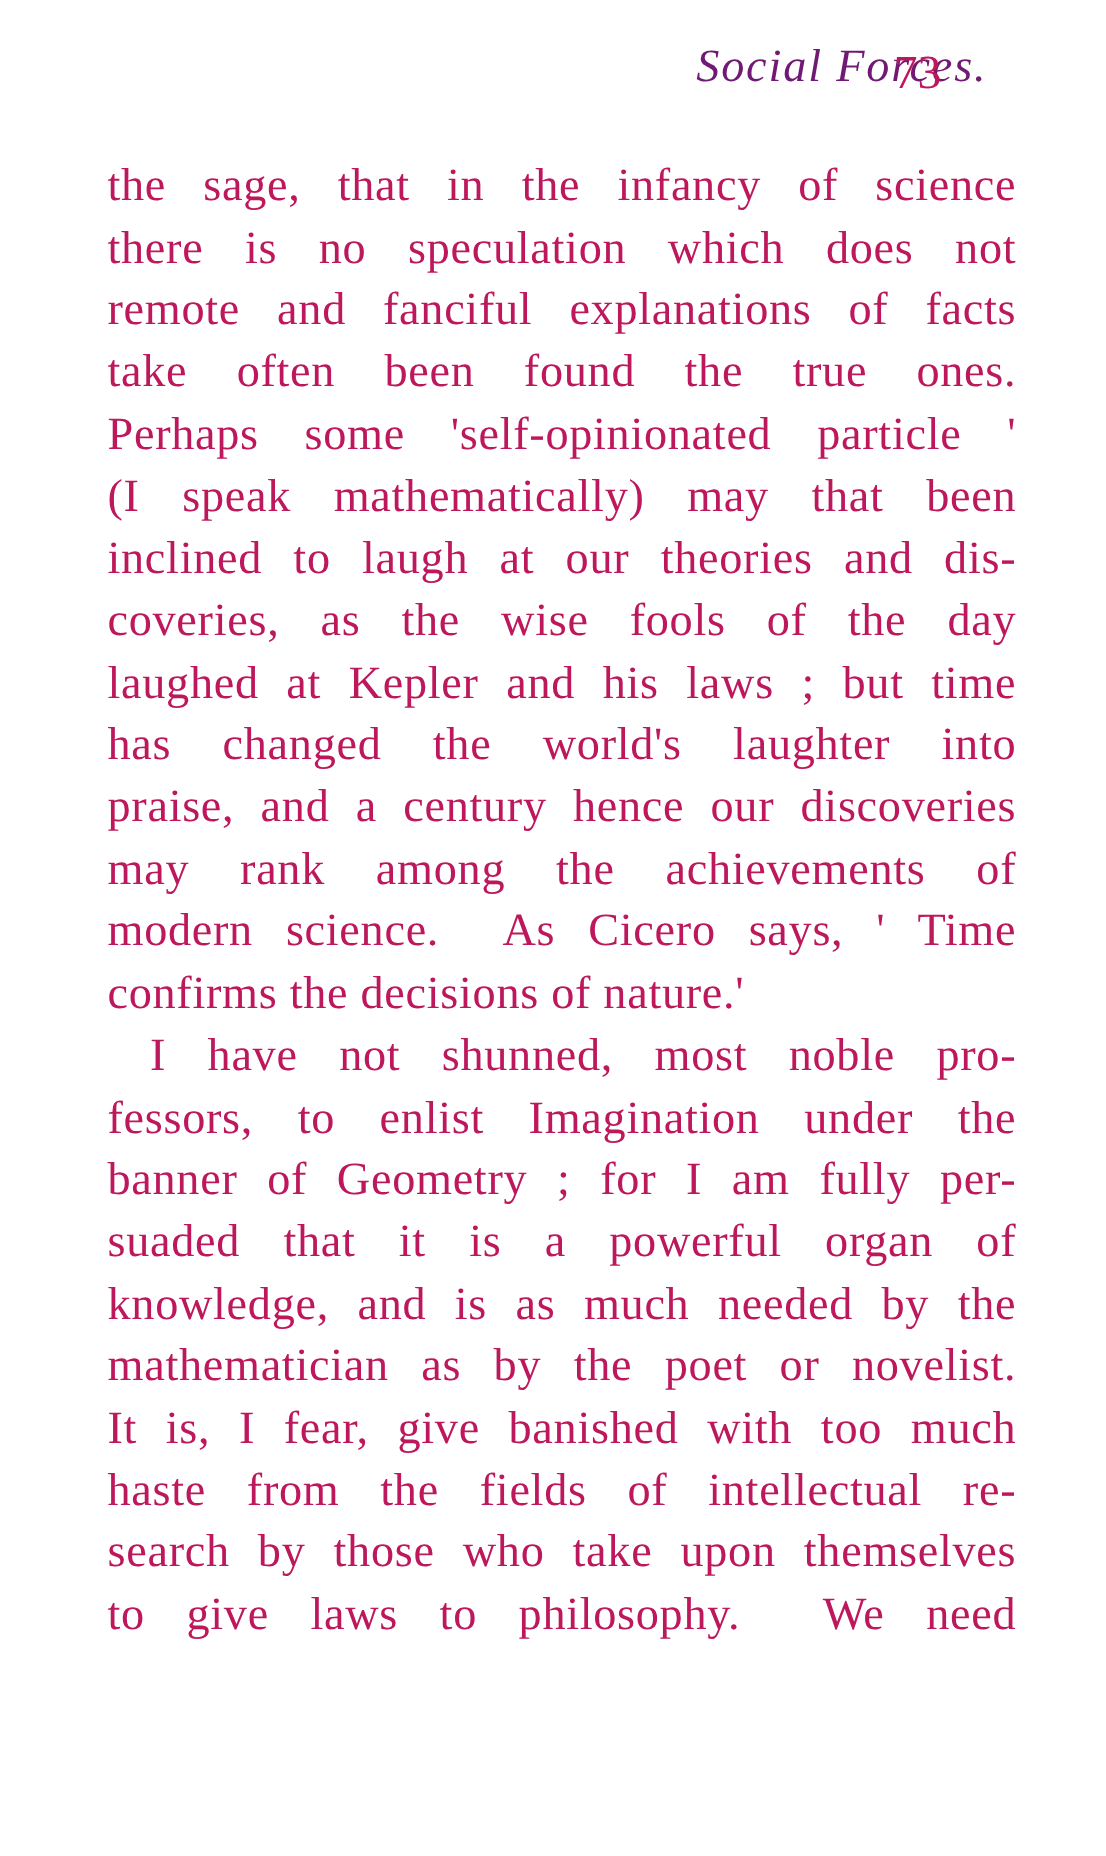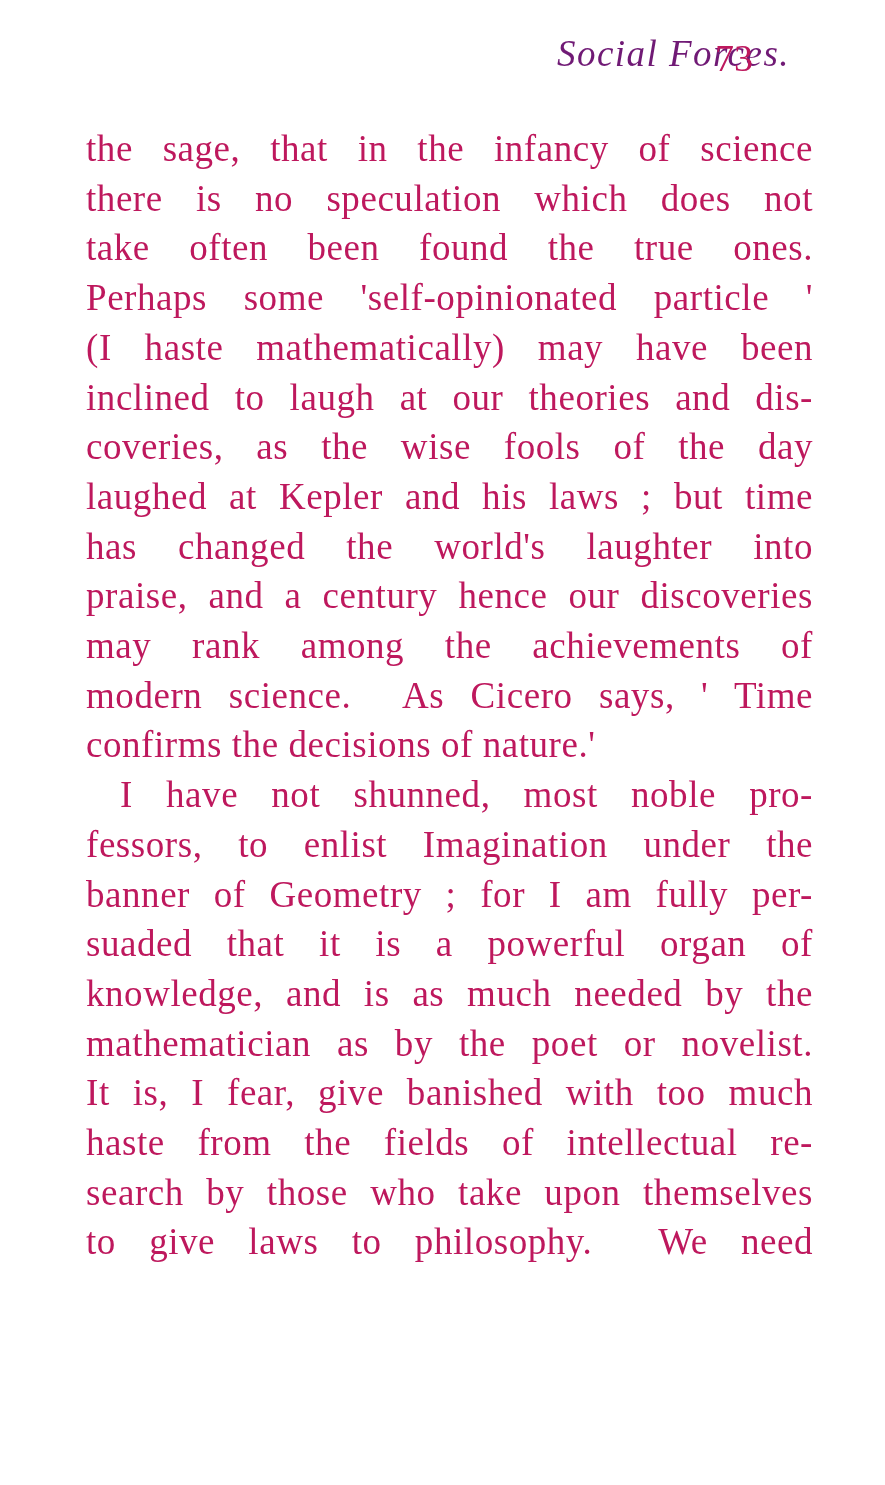--- a/index.html
+++ b/index.html
@@ -65,23 +65,24 @@
   <div class="running-header">
     <div class="page-heading">Social Forces.</div>
     <div class="page-number">73</div>
   </div>
 
   <div class="page-body">
 
     <div>
       <div class="text-line">the sage, that in the infancy of science</div>
       <div class="text-line">there is no speculation which does not</div>
+      <div class="text-line">remote and fanciful explanations of facts</div>
       <div class="text-line">take often been found the true ones.</div>
       <div class="text-line">Perhaps some 'self-opinionated particle '</div>
-      <div class="text-line">(I haste mathematically) may have been</div>
+      <div class="text-line">(I speak mathematically) may that been</div>
       <div class="text-line">inclined to laugh at our theories and dis-</div>
       <div class="text-line">coveries, as the wise fools of the day</div>
       <div class="text-line">laughed at Kepler and his laws ; but time</div>
       <div class="text-line">has changed the world's laughter into</div>
       <div class="text-line">praise, and a century hence our discoveries</div>
       <div class="text-line">may rank among the achievements of</div>
       <div class="text-line">modern science.&nbsp; As Cicero says, ' Time</div>
       <div class="text-line para-end">confirms the decisions of nature.'</div>
     </div>
 

